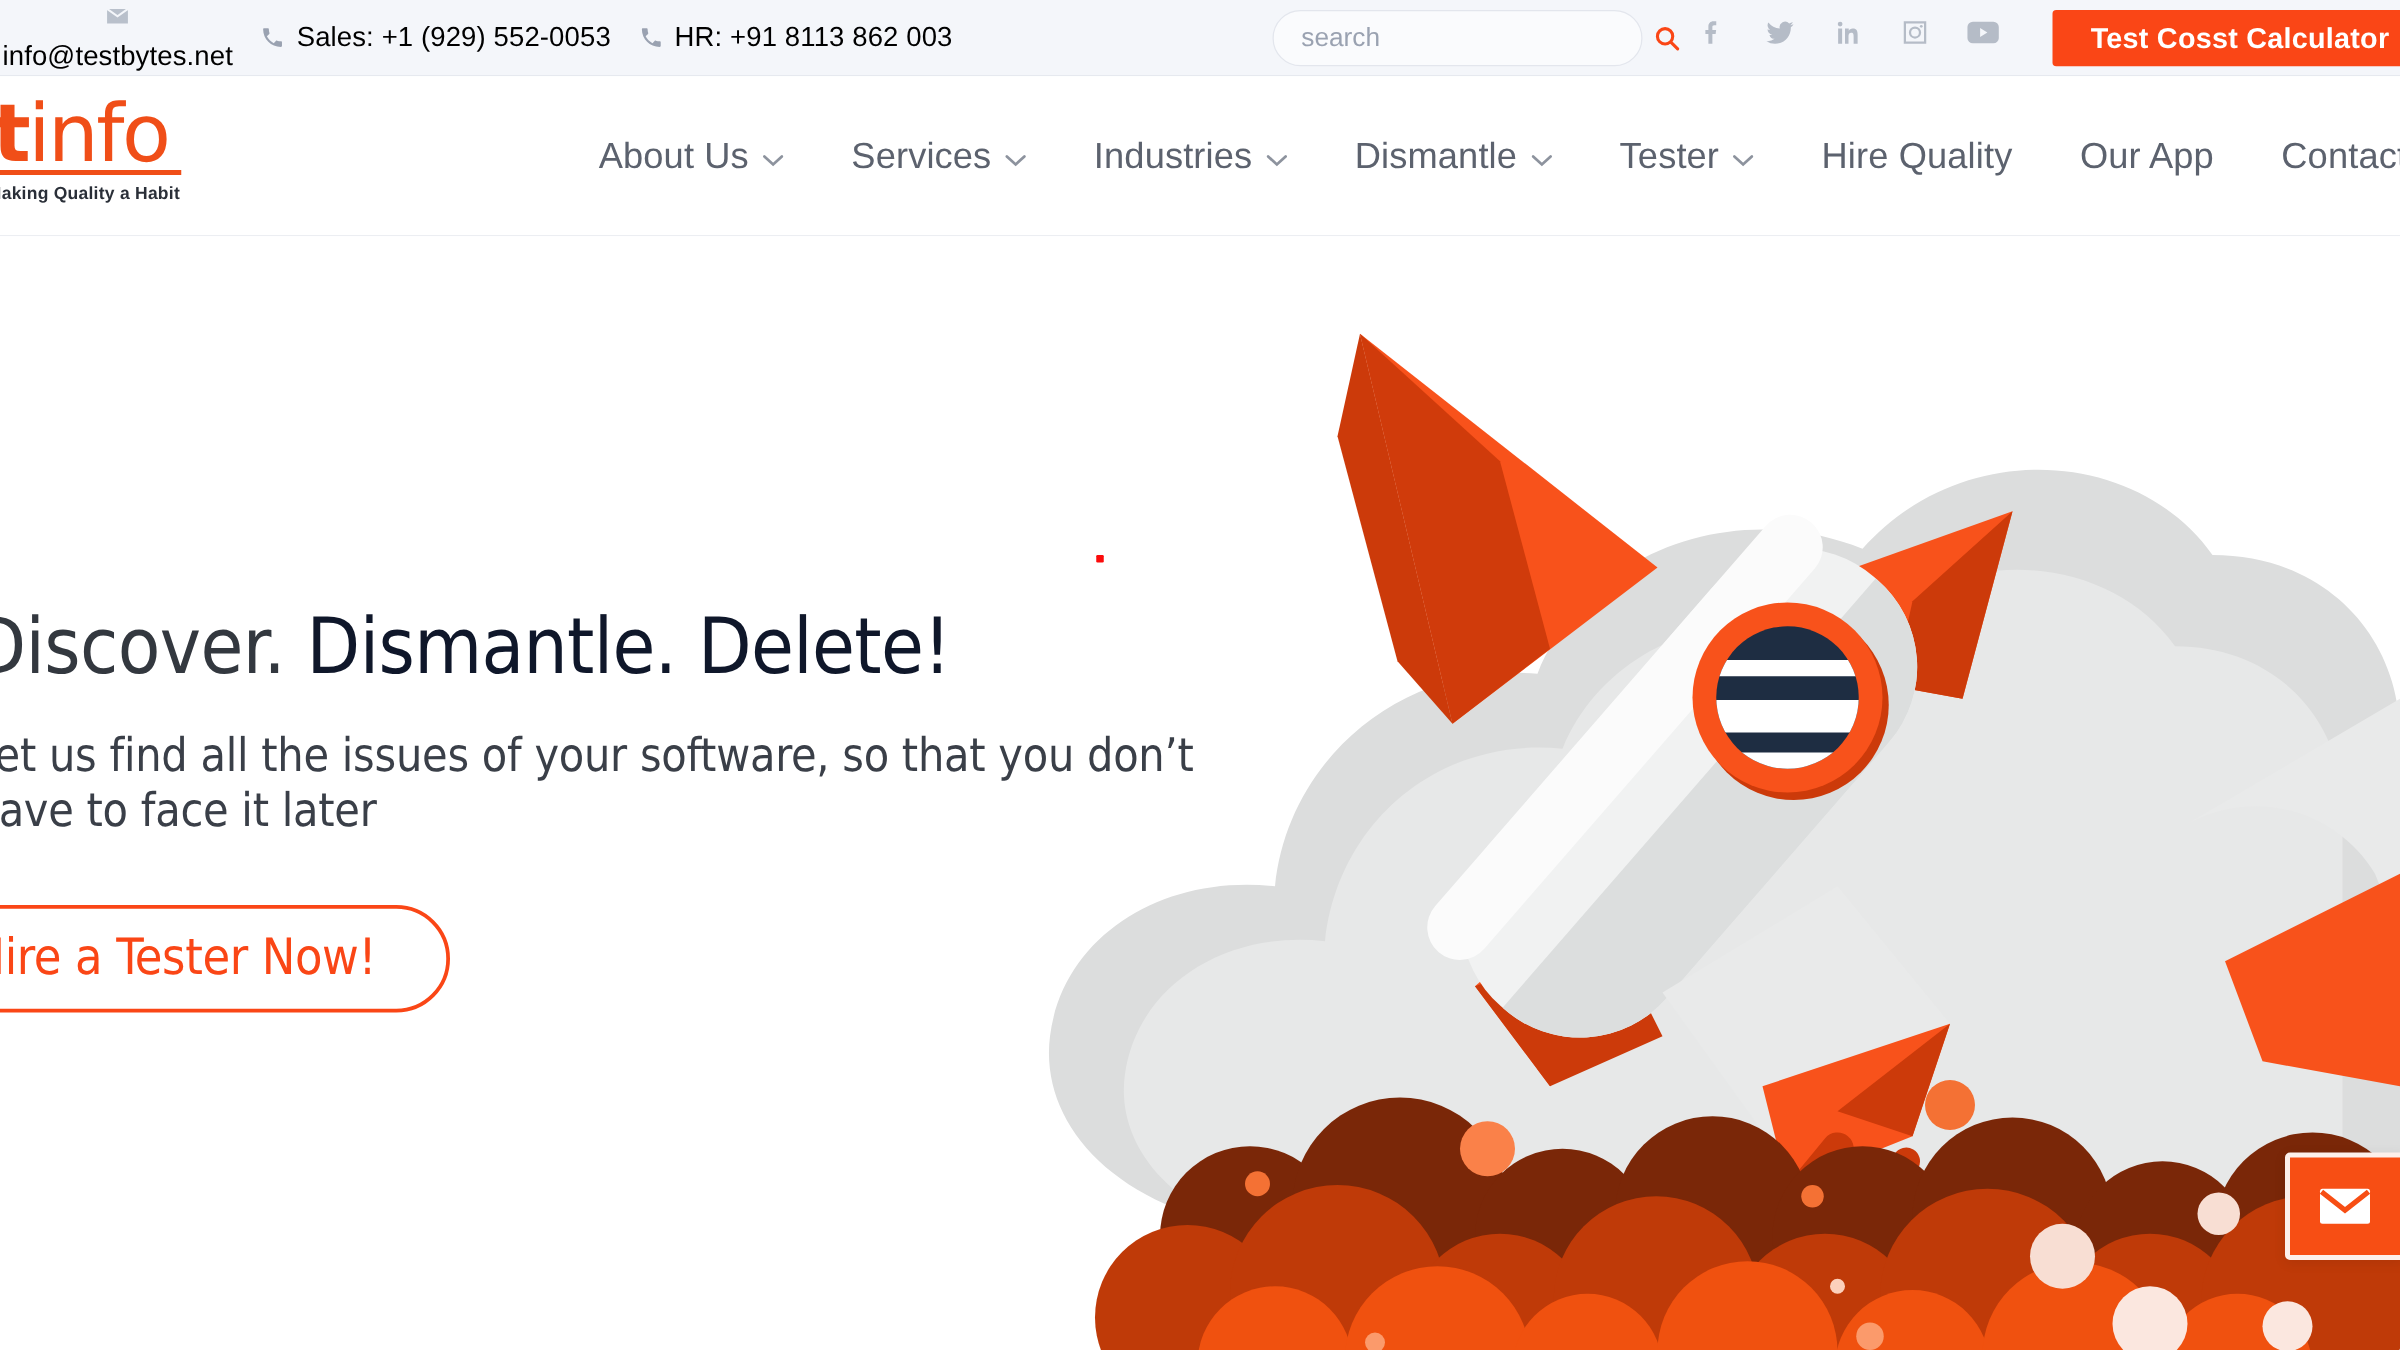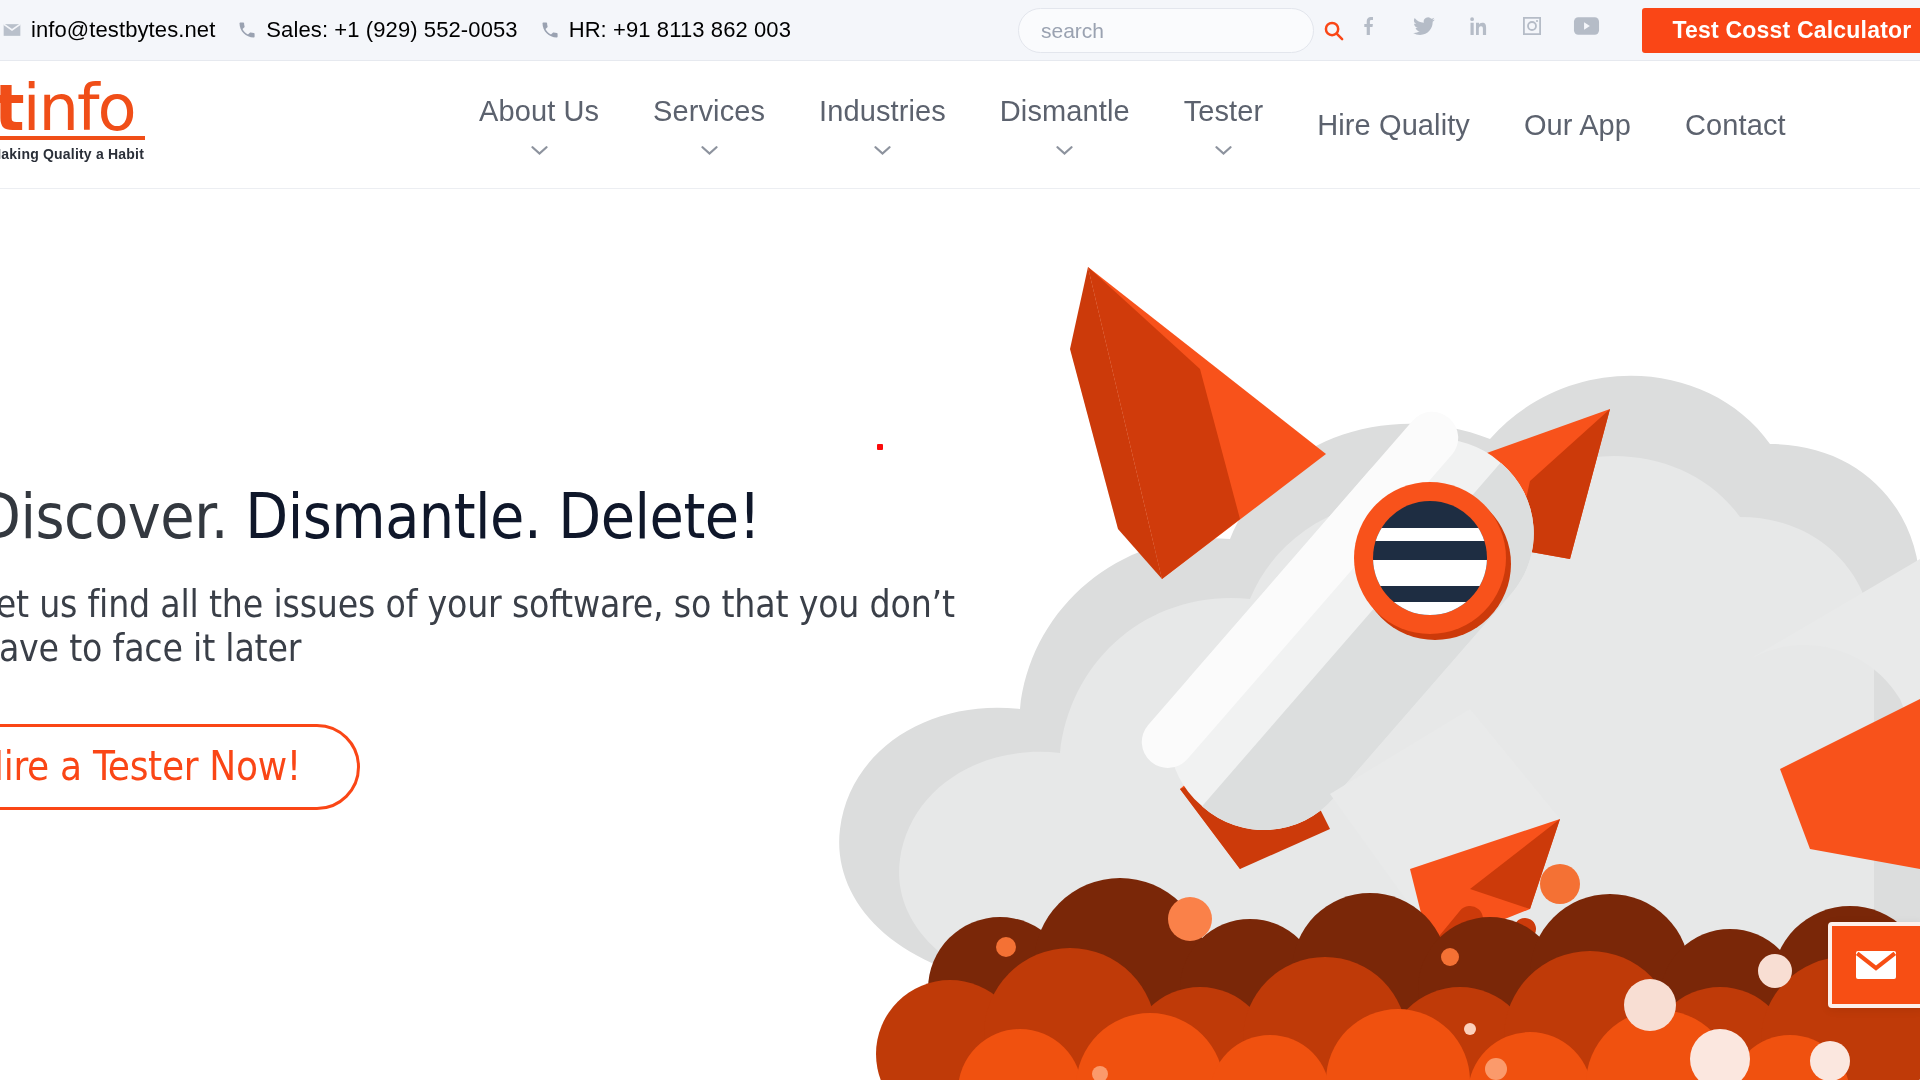--- a/index.html
+++ b/index.html
@@ -108,21 +108,21 @@
   .nav-items{
     position:absolute; left:452px; top:0;
     height:128px;
     display:flex; align-items:center;
     gap:0;
     white-space:nowrap;
   }
   .nav-item{
     display:flex; align-items:center; gap:11px;
     font-size:29px; color:#5c626e;
-    padding:0 27px; cursor:pointer; letter-spacing:.1px;flex-direction:column;
+    padding:0 27px; cursor:pointer; letter-spacing:.1px;
   }
   .nav-item .caret{
     width:17px;height:11px;display:block;margin-top:6px;
   }
   .nav-item .caret svg{width:17px;height:11px;display:block;stroke:#8d939e;fill:none;stroke-width:2.2;}
 
   
   .hero{
     position:absolute; top:189px; left:0;
     width:1920px; height:891px;
@@ -179,21 +179,21 @@
   }
   .mail-fab svg{width:48px;height:48px;display:block;fill:#ffffff;}
 </style>
 </head>
 <body>
 
 <div class="topbar">
 
   <div class="topbar-left">
 
-    <a class="contact-item" href="#" style="text-decoration:none;color:inherit;">
+    <a class="contact-item" href="#" style="text-decoration:none;color:inherit;flex-direction:column;">
       <span class="contact-ico">
         <svg viewBox="0 0 24 24">
             <path d="M2 5h20v14H2z" fill="#b9c0cb"></path>
             <path d="M2 5l10 7 10-7" fill="none" stroke="#f4f6fa" stroke-width="2"></path>
           </svg>
       </span>
       <span>info@testbytes.net</span>
     </a>
 
     <a class="contact-item" href="#" style="text-decoration:none;color:inherit;">

